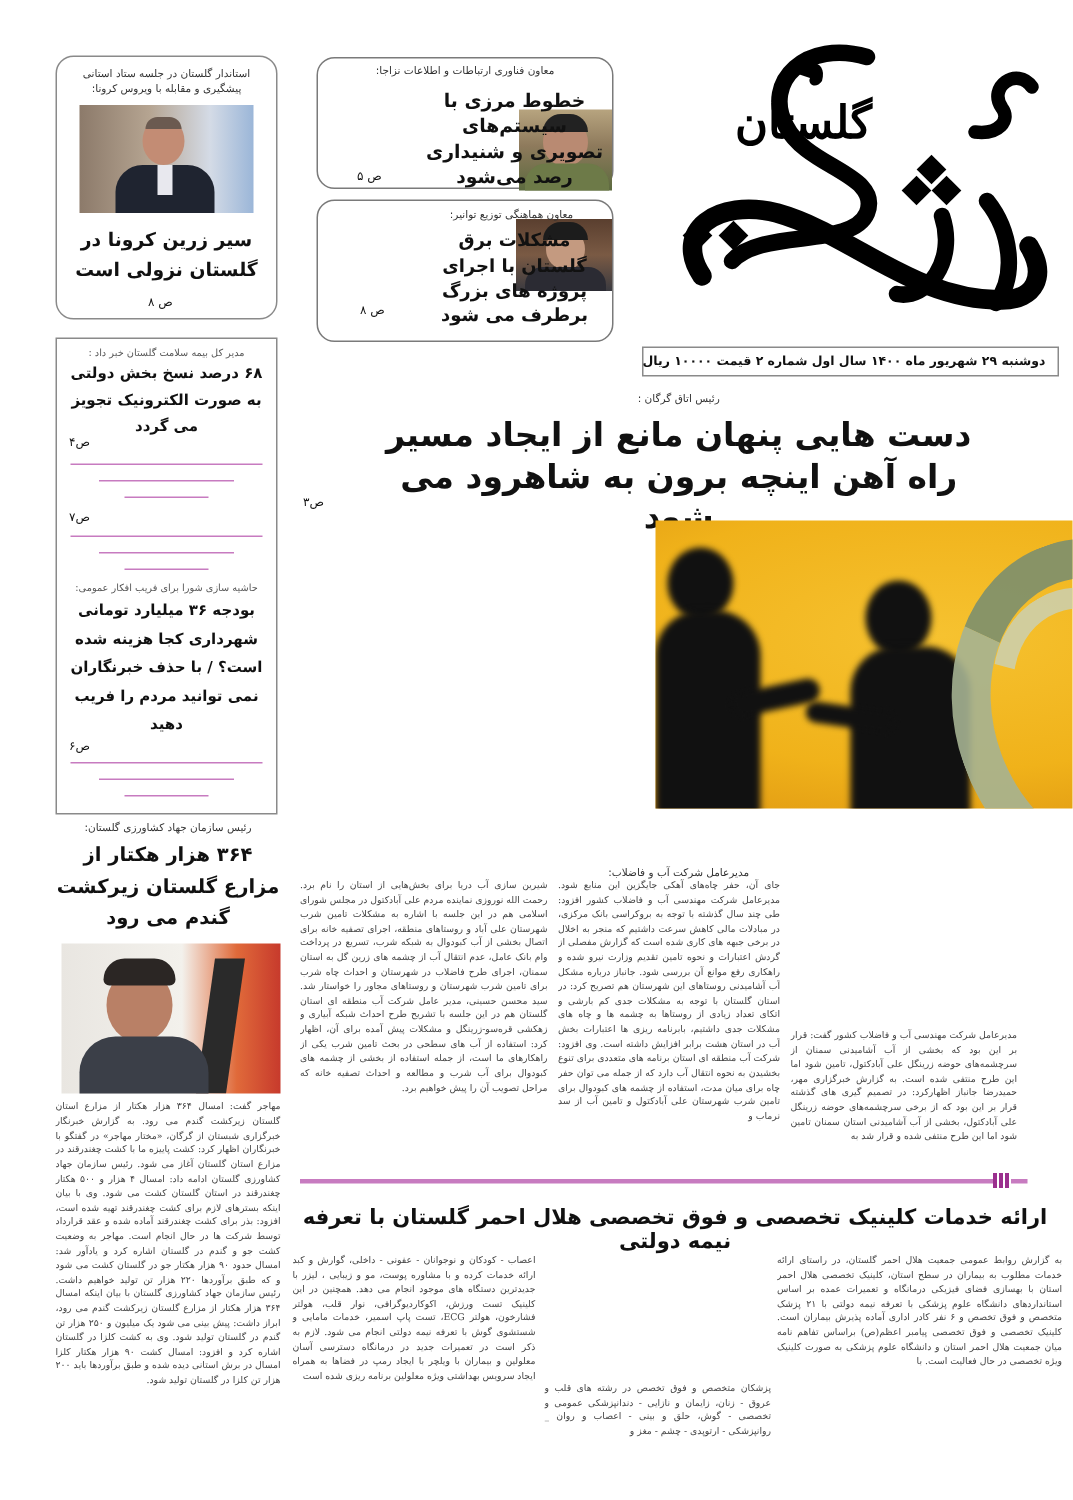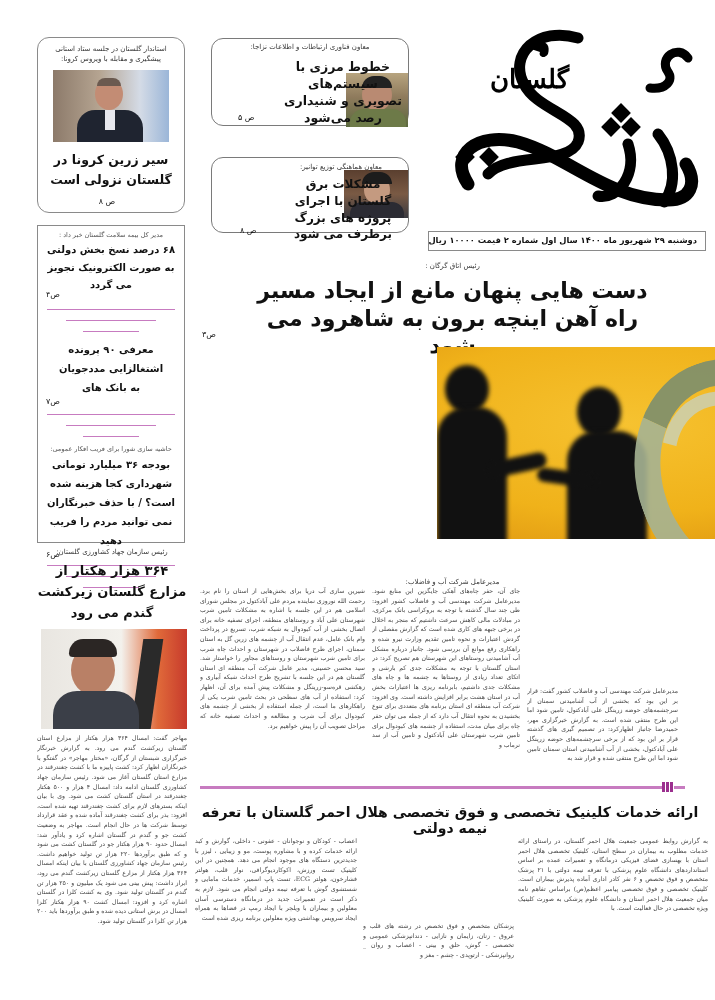--- a/index.html
+++ b/index.html
@@ -25,39 +25,39 @@
     <path d="M40 160 C20 130, 50 108, 90 118 C140 132, 180 176, 240 176 C262 176, 270 160, 258 140" fill="none" stroke="#000" stroke-width="13" stroke-linecap="round"></path>
     <path d="M200 120 C210 150, 190 176, 170 172" fill="none" stroke="#000" stroke-width="11" stroke-linecap="round"></path>
     <path d="M230 110 C246 130, 250 160, 236 178" fill="none" stroke="#000" stroke-width="11" stroke-linecap="round"></path>
     <rect x="30" y="126" width="14" height="14" transform="rotate(45 37 133)" fill="#000"></rect>
     <rect x="54" y="126" width="14" height="14" transform="rotate(45 61 133)" fill="#000"></rect>
     <rect x="176" y="96" width="14" height="14" transform="rotate(45 183 103)" fill="#000"></rect>
     <rect x="196" y="96" width="14" height="14" transform="rotate(45 203 103)" fill="#000"></rect>
     <rect x="186" y="82" width="14" height="14" transform="rotate(45 193 89)" fill="#000"></rect>
     <path d="M100 24 C110 14, 124 16, 120 30 C116 36, 110 32, 112 28" fill="#000"></path>
   </svg>
-  <div class="abs" style="left:62px; top:40px; font-family:'DejaVu Serif', serif; font-weight:bold; font-size:26px; color:#000;">گلستان</div>
+  <div class="abs" style="left:62px; top:40px; font-family:'DejaVu Serif', serif; font-weight:bold; font-size:30px; color:#000;">گلستان</div>
 </div>
 
 <div class="abs box" style="left:428px; top:231px; width:278px; height:20px; padding:3px 8px; font-size:8.3px; font-weight:bold; text-align:right; white-space:nowrap;">
   <span>دوشنبه  ۲۹ شهریور ماه ۱۴۰۰   سال اول  شماره ۲  قیمت ۱۰۰۰۰ ریال</span>
 </div>
 
 <div class="abs box rounded" style="left:211px; top:38px; width:198px; height:88px; padding:4px 6px; border-color:#7a7a7a;">
   <div class="kicker" style="font-size:7px; text-align:center;">معاون فناوری ارتباطات و اطلاعات نزاجا:</div>
   <div class="photo abs" style="left:6px; top:21px; width:62px; height:54px; background:linear-gradient(180deg,#b7a47f 0%,#8e7a5c 45%,#5c6a3f 100%);">
     <div style="position:absolute; left:16px; top:6px; width:30px; height:32px; border-radius:50%; background:#b98a72;"></div>
     <div style="position:absolute; left:16px; top:3px; width:30px; height:12px; border-radius:14px 14px 0 0; background:#222;"></div>
     <div style="position:absolute; left:4px; top:36px; width:56px; height:20px; border-radius:14px 14px 0 0; background:#6d7a48;"></div>
   </div>
   <div class="hl abs" style="right:6px; top:20px; width:118px; font-size:12.5px; line-height:1.35;">خطوط مرزی با سیستم‌های تصویری و شنیداری رصد می‌شود</div>
   <div class="pg abs" style="left:26px; top:74px;">ص ۵</div>
 </div>
 
-<div class="abs box rounded" style="left:211px; top:133px; width:198px; height:76px; padding:4px 6px; border-color:#7a7a7a;margin-top:24px;">
+<div class="abs box rounded" style="left:211px; top:133px; width:198px; height:95px; padding:4px 6px; border-color:#7a7a7a;">
   <div class="photo abs" style="left:6px; top:8px; width:64px; height:48px; background:linear-gradient(180deg,#5a3f2f 0%,#7a5a44 50%,#3a3a40 100%);">
     <div style="position:absolute; left:20px; top:6px; width:26px; height:28px; border-radius:50%; background:#c49a80;"></div>
     <div style="position:absolute; left:18px; top:2px; width:30px; height:12px; border-radius:14px 14px 0 0; background:#1c1c1c;"></div>
     <div style="position:absolute; left:6px; top:32px; width:54px; height:18px; border-radius:12px 12px 0 0; background:#2b2b33;"></div>
   </div>
   <div class="kicker abs" style="right:8px; top:5px; width:118px; font-size:7px;">معاون هماهنگی توزیع توانیر:</div>
   <div class="hl abs" style="right:6px; top:18px; width:118px; font-size:12px; line-height:1.4;">مشکلات برق گلستان با اجرای پروژه های بزرگ برطرف می شود</div>
   <div class="pg abs" style="left:28px; top:68px;">ص ۸</div>
 </div>
 
@@ -78,21 +78,20 @@
 <div class="abs box" style="left:37px; top:225px; width:148px; height:318px; padding:5px 8px;">
   <div>
     <div class="kicker" style="font-size:6.5px; color:#555;">مدیر کل بیمه سلامت گلستان خبر داد :</div>
     <div class="hl" style="font-size:10px; line-height:1.75; margin-top:2px;">۶۸ درصد نسخ بخش دولتی به صورت الکترونیک تجویز می گردد</div>
     <div class="pg" style="text-align:left; margin-top:-4px;">ص۴</div>
   </div>
   <div class="rule" style="width:128px; margin-top:10px;"></div>
   <div class="rule" style="width:90px; margin-top:10px;"></div>
   <div class="rule" style="width:56px; margin-top:10px;"></div>
   <div style="margin-top:8px;">
-    <div class="hl" style="font-size:10px; line-height:1.9; padding:0 10px;">معرفی ۹۰ پرونده اشتغالزایی مددجویان به بانک های</div>
     <div class="pg" style="text-align:left;">ص۷</div>
   </div>
   <div class="rule" style="width:128px; margin-top:8px;"></div>
   <div class="rule" style="width:90px; margin-top:10px;"></div>
   <div class="rule" style="width:56px; margin-top:10px;"></div>
   <div style="margin-top:8px;">
     <div class="kicker" style="font-size:6.5px; color:#555;">حاشیه سازی شورا برای فریب افکار عمومی:</div>
     <div class="hl" style="font-size:10px; line-height:1.9; margin-top:2px;">بودجه ۳۶ میلیارد تومانی شهرداری کجا هزینه شده است؟ / با حذف خبرنگاران نمی توانید مردم را فریب دهید</div>
     <div class="pg" style="text-align:left;">ص۶</div>
   </div>

